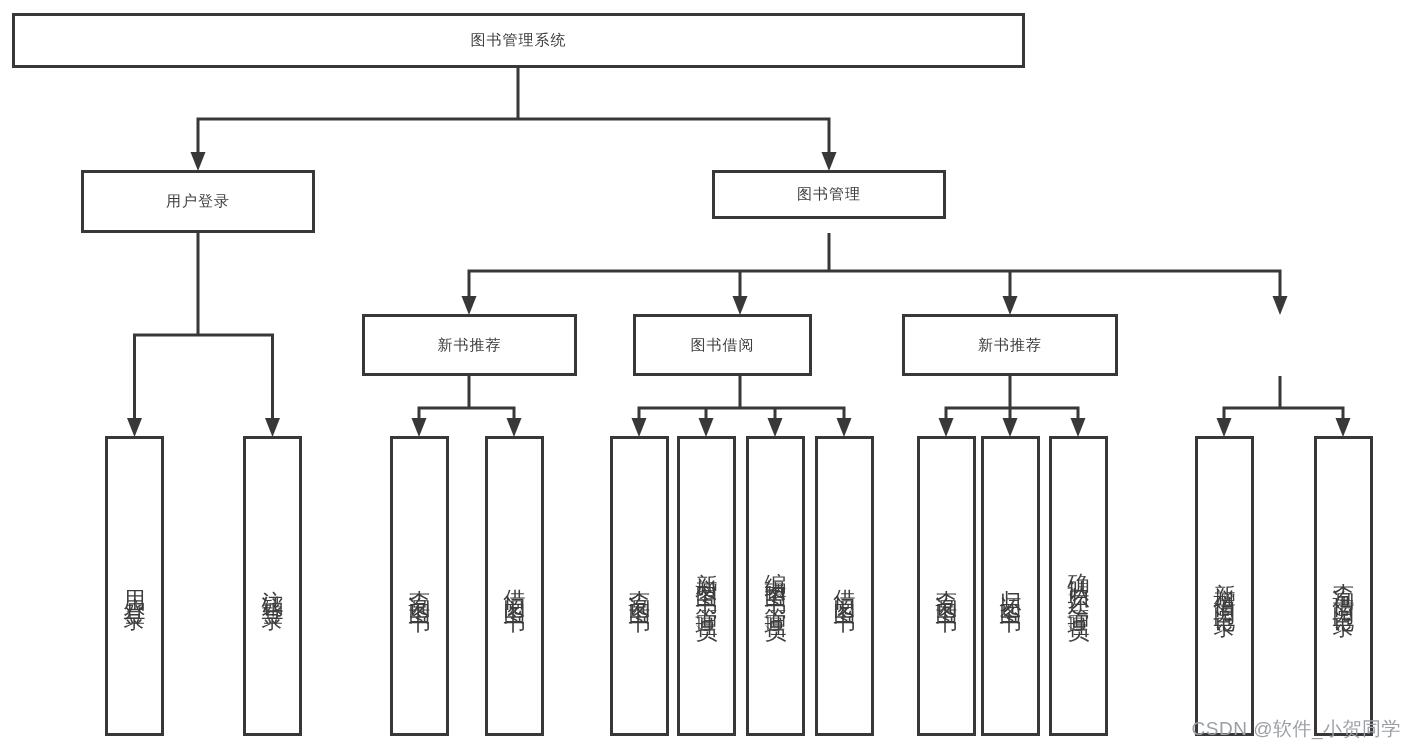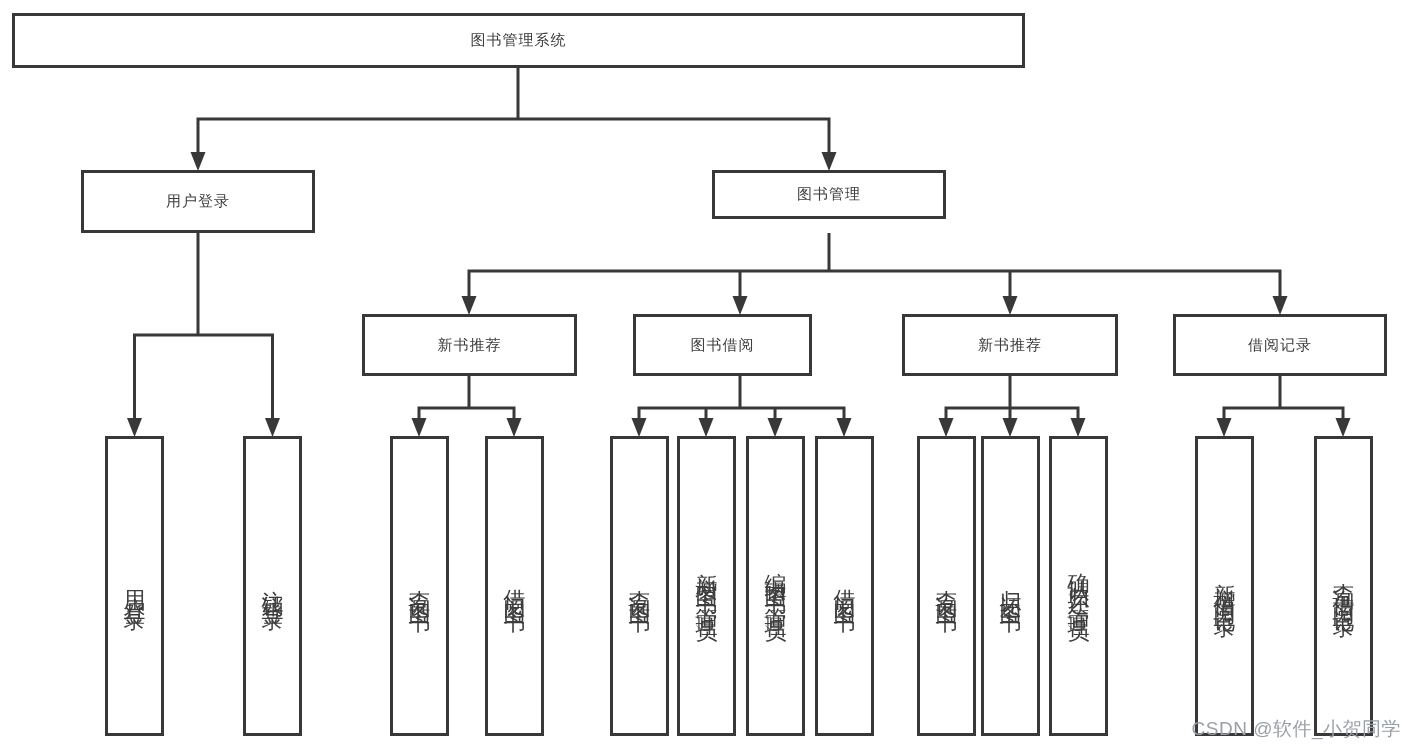--- a/index.html
+++ b/index.html
@@ -100,21 +100,20 @@
   </svg>
 
   <div class="node" style="left:12px;top:13px;width:1013px;height:55px;">图书管理系统</div>
 
   <div class="node" style="left:81px;top:170px;width:234px;height:63px;">用户登录</div>
   <div class="node" style="left:712px;top:170px;width:234px;height:49px;">图书管理</div>
 
   <div class="node" style="left:362px;top:314px;width:215px;height:62px;font-family:Liberation Mono, monospace;">新书推荐</div>
   <div class="node" style="left:633px;top:314px;width:179px;height:62px;">图书借阅</div>
   <div class="node" style="left:902px;top:314px;width:216px;height:62px;">新书推荐</div>
-  <div class="node" style="left:1173px;top:314px;width:214px;height:62px;">借阅记录</div>
 
   <div class="leaf" style="left:105px;">
     <span class="vtext">用户登录</span>
   </div>
   <div class="leaf" style="left:243px;">
     <span class="vtext">注销登录</span>
   </div>
 
   <div class="leaf" style="left:390px;">
     <span class="vtext">查询图书</span>

